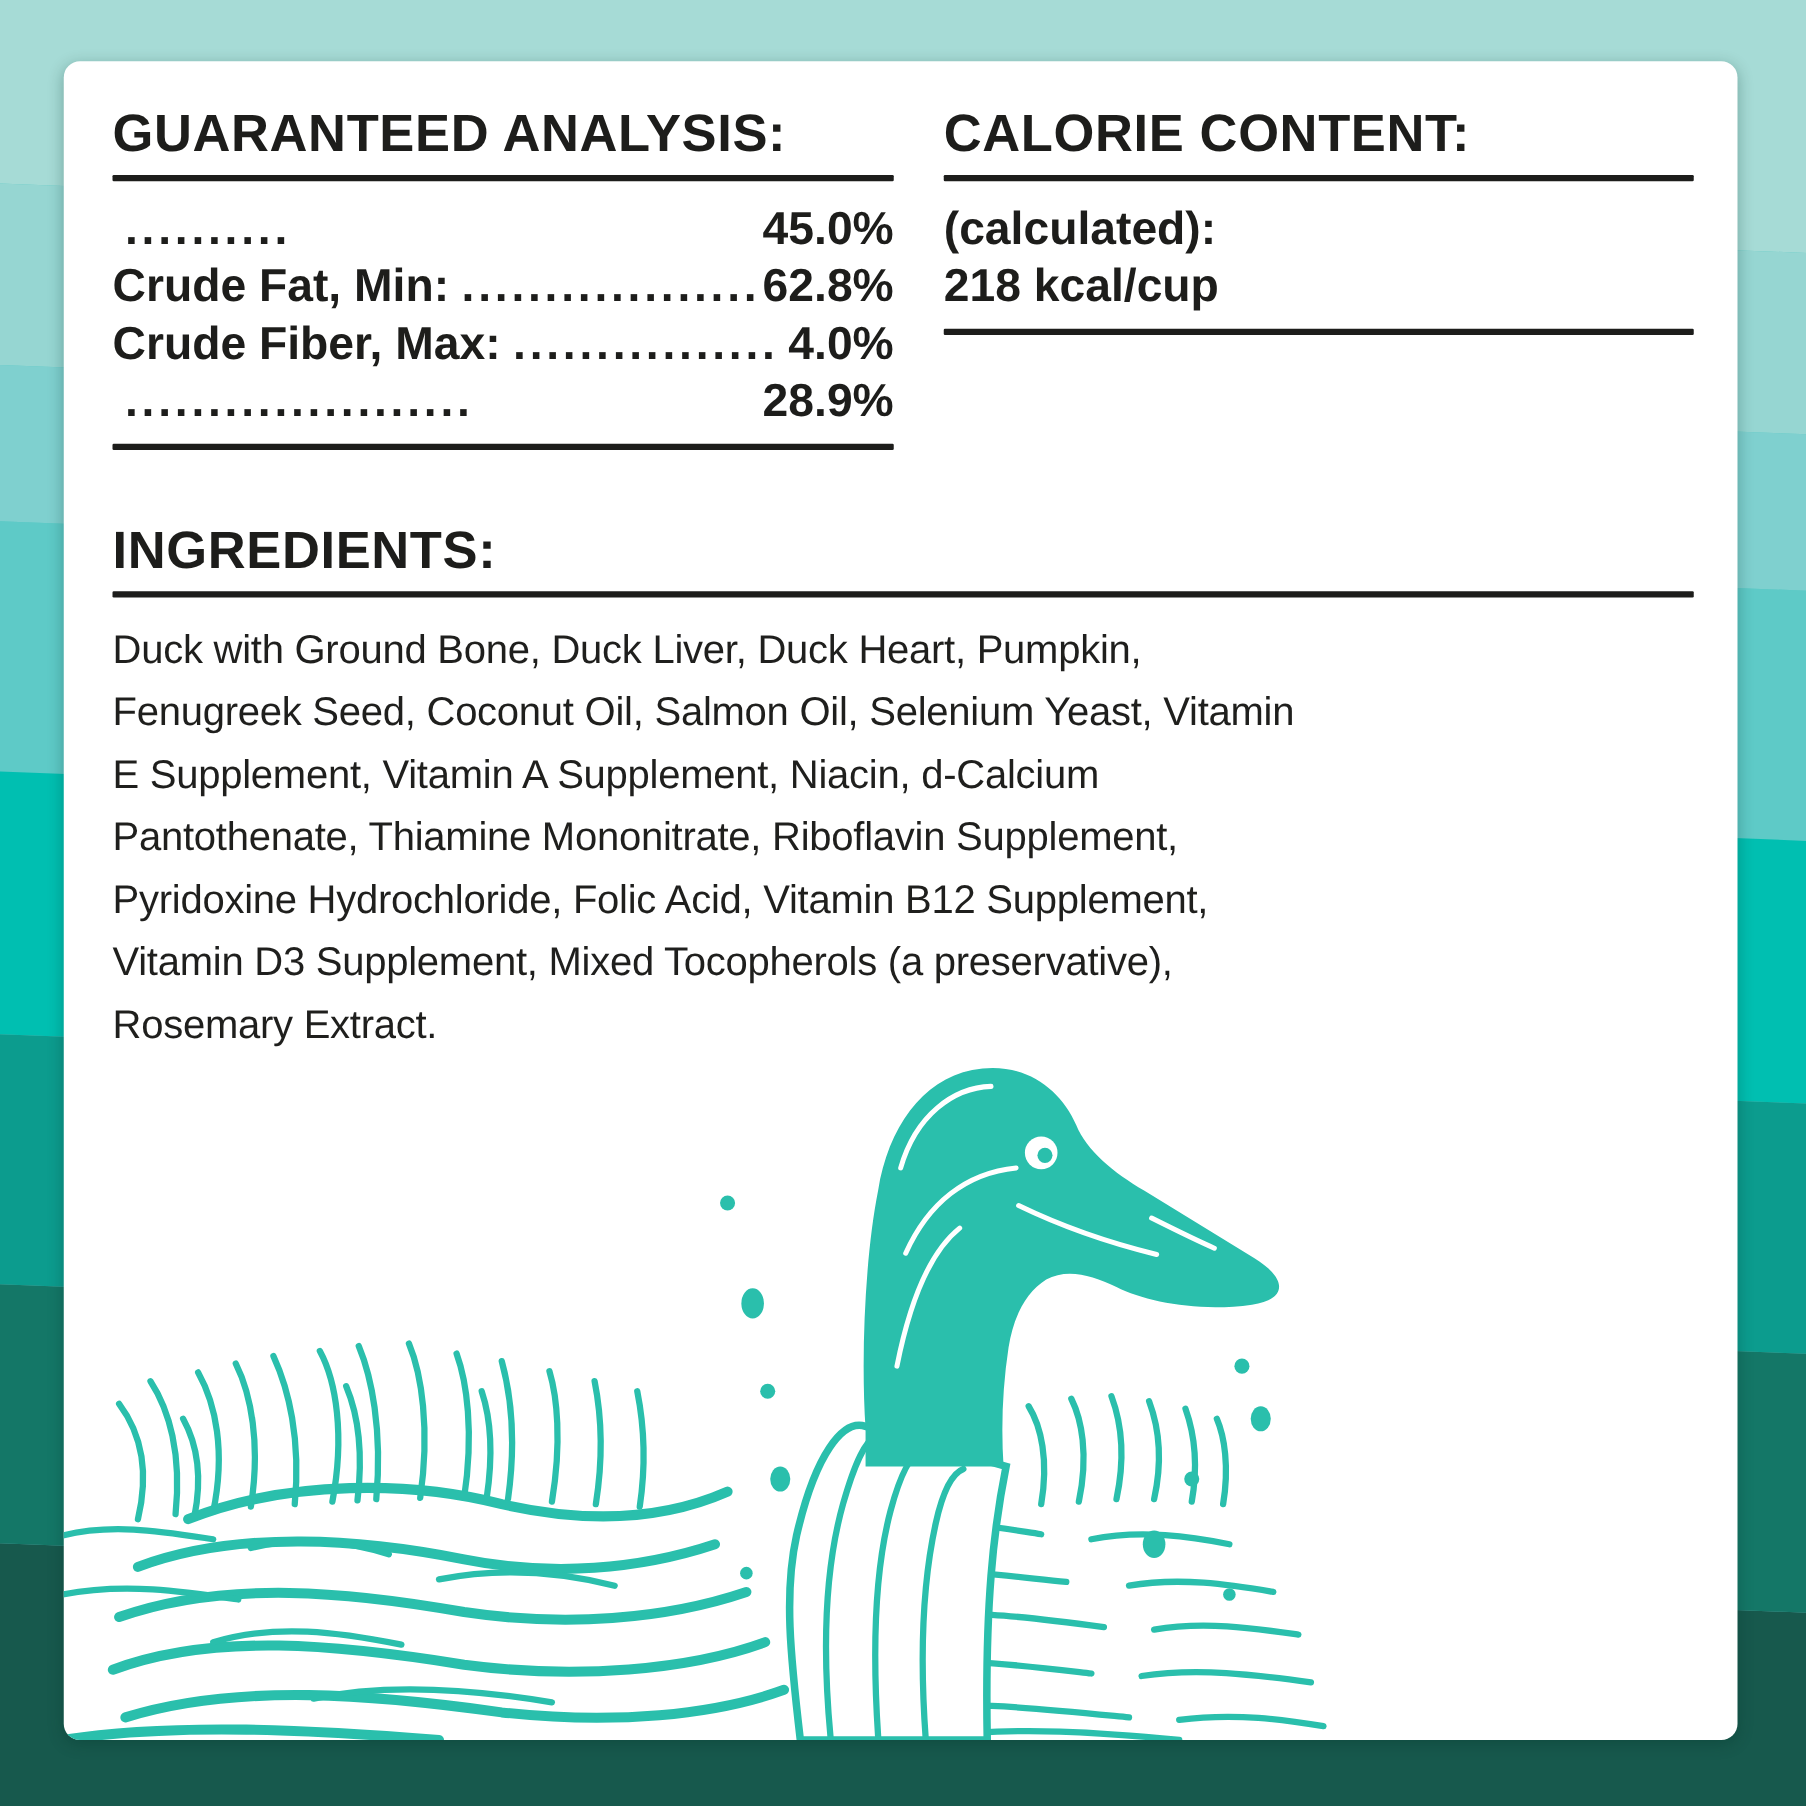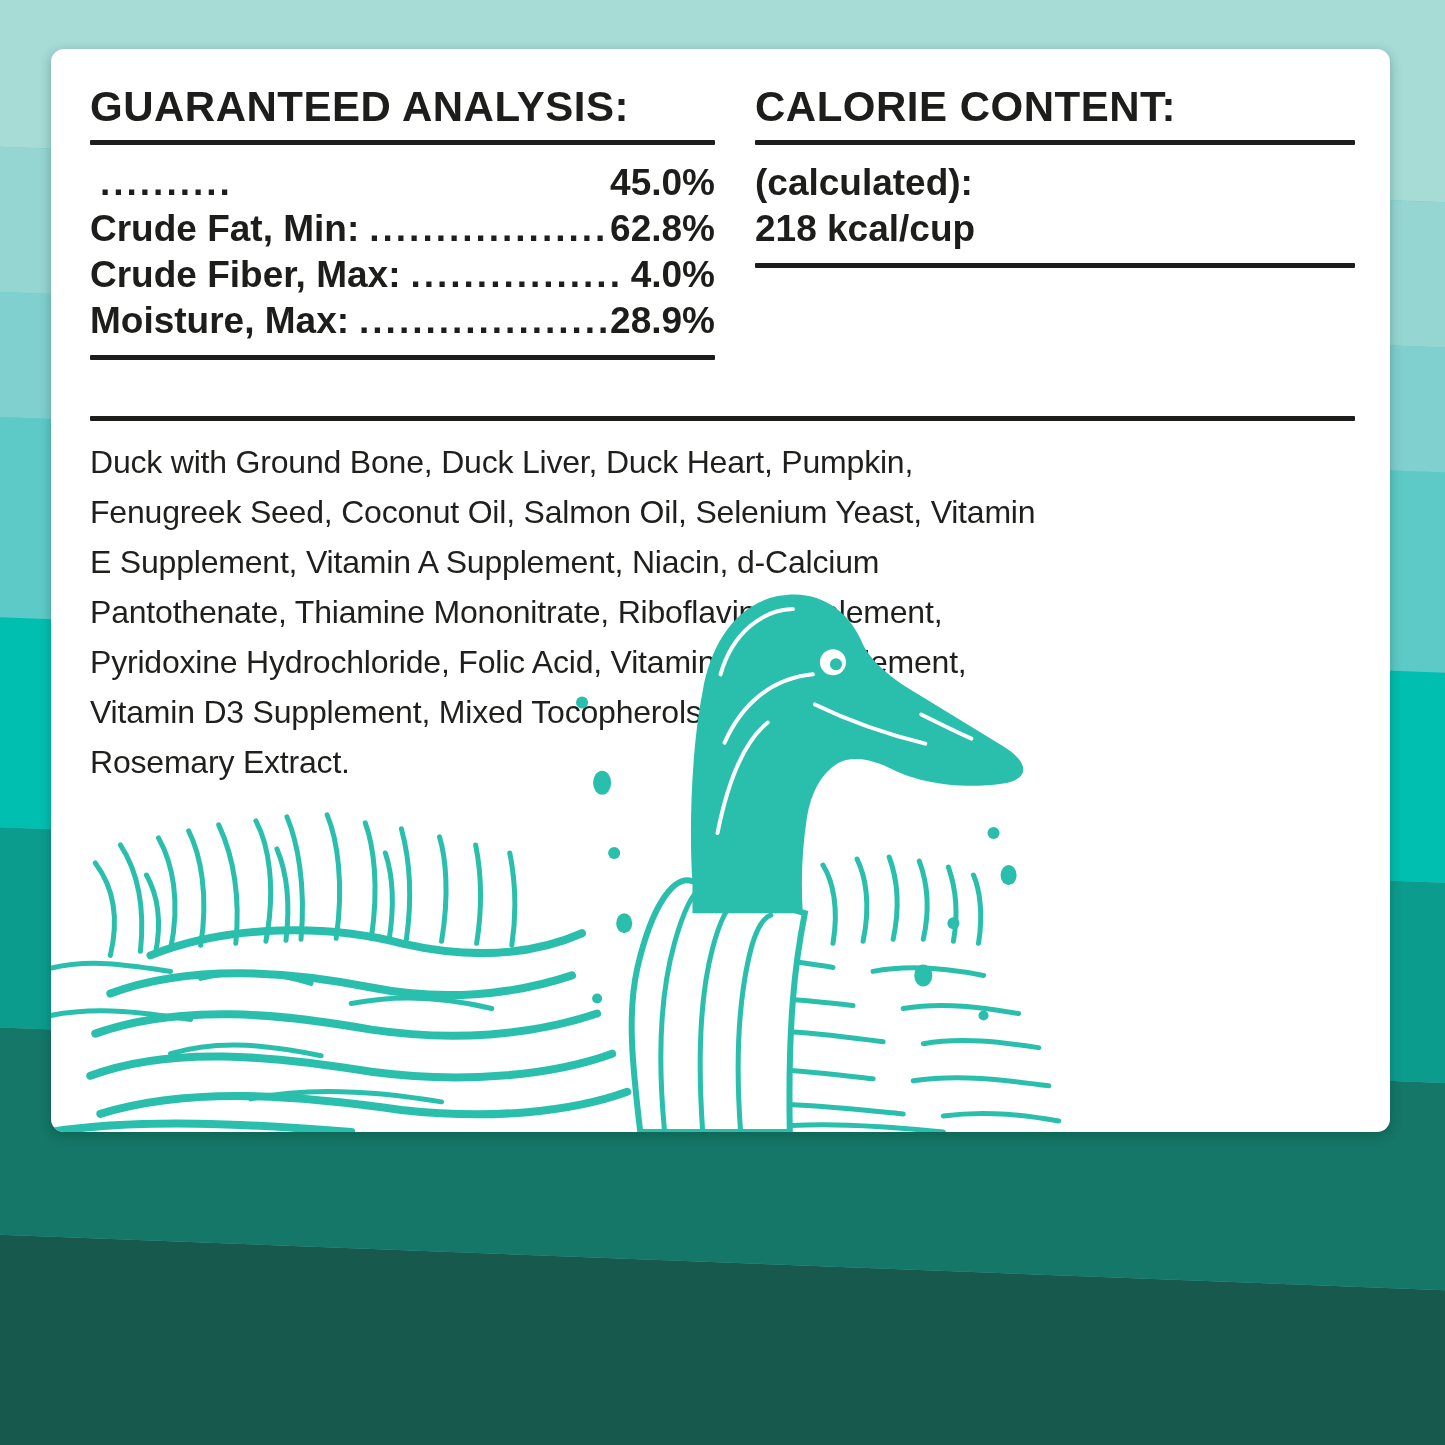--- a/index.html
+++ b/index.html
@@ -10,21 +10,21 @@
   }
   
   .bg{
     position:absolute;left:-80px;top:-60px;width:1605px;height:1560px;
     transform:rotate(2.2deg);transform-origin:50% 50%;
     display:flex;flex-direction:column;
   }
   .bg>div{width:100%;flex:0 0 auto;}
   
   .card{
-    position:absolute;left:51px;top:49px;width:1339px;height:1083px;
+    position:absolute;left:51px;top:49px;width:1339px;height:1343px;
     background:#ffffff;border-radius:13px;overflow:hidden;
     box-shadow:0 3px 12px rgba(0,45,38,.30);
     padding:34px 35px 0 39px;box-sizing:border-box;
     color:#1d1d1b;
   }
   .cols{
     display:grid;grid-template-columns:625px 1fr;column-gap:40px;
   }
   h2.hd{
     margin:0;font-size:42px;line-height:48px;font-weight:700;
@@ -85,41 +85,41 @@
           <span class="lbl">Crude Fat, Min:</span>
           <span class="leader">..................</span>
           <span class="val">62.8%</span>
         </div>
         <div class="row">
           <span class="lbl">Crude Fiber, Max:</span>
           <span class="leader">................</span>
           <span class="val">4.0%</span>
         </div>
         <div class="row">
-          <span class="lbl">Moisture, Max:</span>
           <span class="leader">.....................</span>
           <span class="val">28.9%</span>
         </div>
       </div>
       <div class="rule endrule"></div>
     </section>
 
     <section>
       <h2 class="hd">CALORIE CONTENT:</h2>
       <div class="rule"></div>
       <div class="cal-lines">
         <div class="cal-line">(calculated):</div>
         <div class="cal-line">218 kcal/cup</div>
       </div>
       <div class="rule endrule"></div>
     </section>
 
   </div>
 
   <section class="ingredients">
+    <h2 class="hd">INGREDIENTS:</h2>
     <div class="rule"></div>
     <div class="ing-text">Duck with Ground Bone, Duck Liver, Duck Heart, Pumpkin,
 Fenugreek Seed, Coconut Oil, Salmon Oil, Selenium Yeast, Vitamin
 E Supplement, Vitamin A Supplement, Niacin,  d-Calcium
 Pantothenate, Thiamine Mononitrate, Riboflavin Supplement,
 Pyridoxine Hydrochloride, Folic Acid, Vitamin B12 Supplement,
 Vitamin D3 Supplement, Mixed Tocopherols (a preservative),
 Rosemary Extract.</div>
   </section>
 

